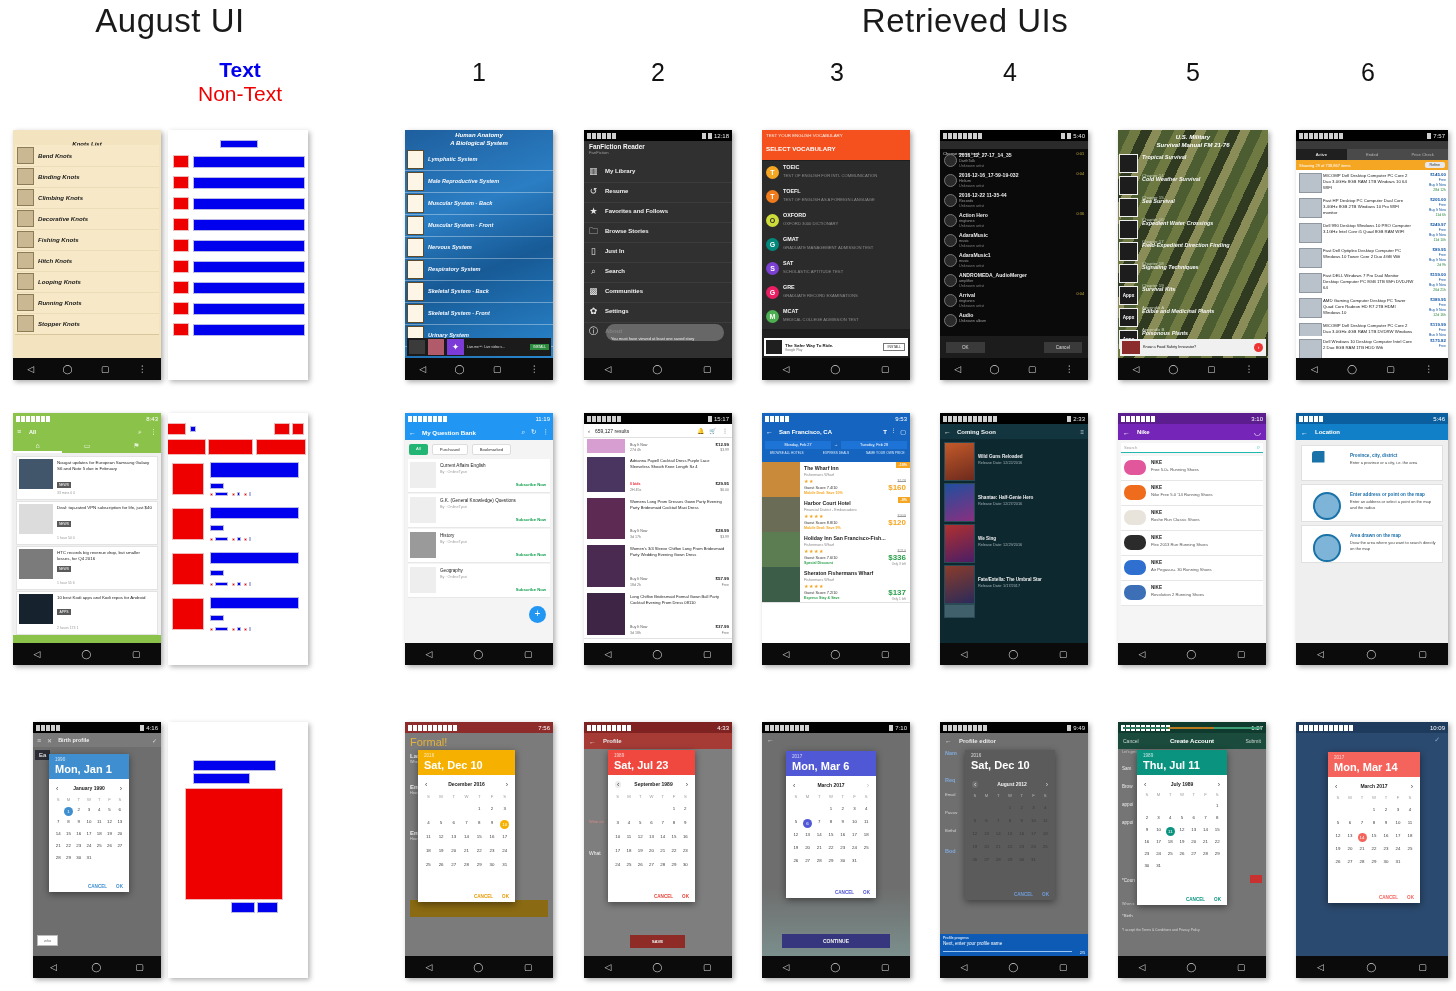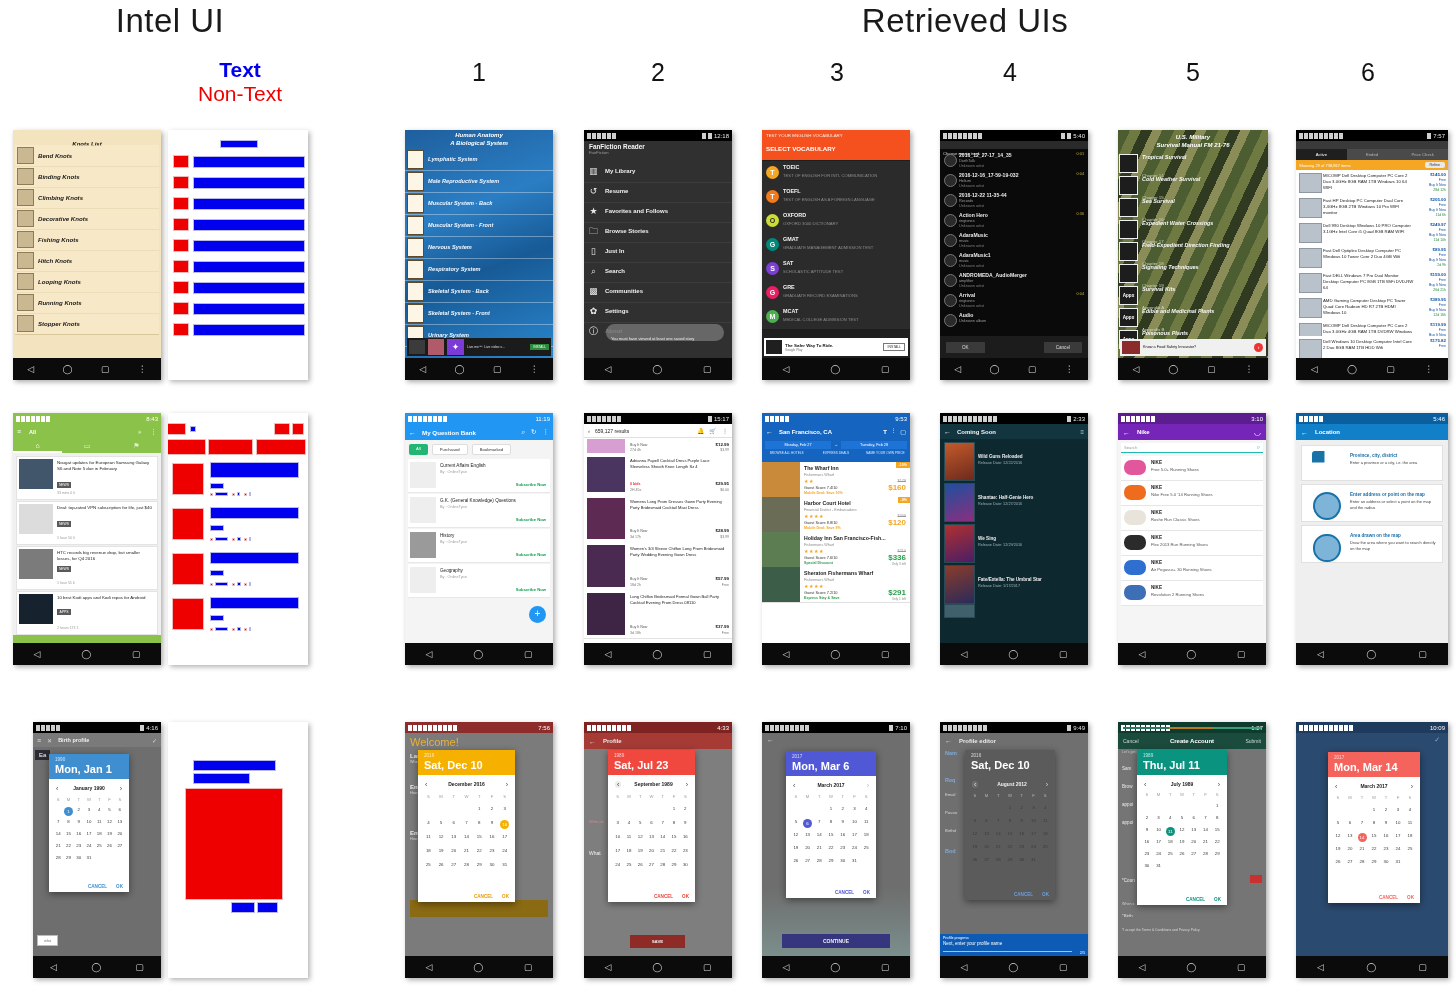--- a/index.html
+++ b/index.html
@@ -152,21 +152,21 @@
   .dlg .dow{position:absolute;left:4px;right:4px;display:flex;}
   .dlg .dow span{flex:1;text-align:center;font-size:4.2px;color:#9a9a9a;}
   .dlg .wk{position:absolute;left:4px;right:4px;display:flex;}
   .dlg .wk span{flex:1;text-align:center;font-size:4.4px;color:#3a3a3a;}
   .dlg .sel{display:inline-block;width:9px;height:9px;line-height:9px;border-radius:50%;color:#fff;}
   .dlg .dbtns{position:absolute;right:6px;bottom:3px;display:flex;gap:9px;font-size:4.6px;font-weight:bold;}
 </style>
 </head>
 <body>
 
-<div class="hdr" id="query-title">Intel UI</div>
+<div class="hdr" id="query-title">August UI</div>
 <div class="hdr" id="retrieved-title">Retrieved UIs</div>
 
 <div class="legend">
   <div class="t">Text</div>
   <div class="nt">Non-Text</div>
 </div>
 
 <div class="colnum" style="left:439px">1</div>
 <div class="colnum" style="left:618px">2</div>
 <div class="colnum" style="left:797px">3</div>
@@ -989,21 +989,21 @@
       <span class="hpr" style="color:#2b9e4b">$336</span>
       <span style="position:absolute;right:4px;bottom:1px;font-size:3.2px;color:#8a8a8a">Only 3 left</span>
     </div>
     <div class="hrow" style="top:154px">
       <span class="him" style="background:#3c5e49"></span>
       <span class="hn">Sheraton Fishermans Wharf</span>
       <span class="hl">Fishermans Wharf</span>
       <span class="hst">★★★★</span>
       <span class="hg">Guest Score 7.2/10</span>
       <span class="hdl" style="color:#2b9e4b">Express Stay &amp; Save</span>
-      <span class="hpr" style="color:#2b9e4b">$291</span>
+      <span class="hpr" style="color:#2b9e4b">$137</span>
       <span style="position:absolute;right:4px;bottom:1px;font-size:3.2px;color:#8a8a8a">Only 1 left</span>
     </div>
     <div class="navbar">
       <span class="nb">◁</span>
       <span class="nb">◯</span>
       <span class="nb">▢</span>
     </div>
   </div>
 </div>
 
@@ -1287,21 +1287,21 @@
           <i class="sb-i" style="background:#fff"></i>
           <i class="sb-i" style="background:#fff"></i>
           <i class="sb-i" style="background:#fff"></i>
           <i class="sb-i" style="background:#fff"></i>
           <i class="sb-i" style="background:#fff"></i>
         </span>
       <span class="sb-r">
           <span style="color:#fff">7:56</span>
         </span>
     </div>
-    <div style="position:absolute;left:5px;top:14px;font-size:11px;color:#e8b33a;font-weight:normal">Welcome!</div>
+    <div style="position:absolute;left:5px;top:14px;font-size:11px;color:#e8b33a;font-weight:normal">Formal!</div>
     <div style="position:absolute;left:5px;top:31px;font-size:6px;color:#efefef;font-weight:bold">Last</div>
     <div style="position:absolute;left:5px;top:38px;font-size:3.8px;color:#d8d8d8">When</div>
     <div style="position:absolute;left:5px;top:62px;font-size:6px;color:#efefef;font-weight:bold">Ente</div>
     <div style="position:absolute;left:5px;top:69px;font-size:3.8px;color:#d8d8d8">How lo</div>
     <div style="position:absolute;left:5px;top:108px;font-size:6px;color:#efefef;font-weight:bold">Ente</div>
     <div style="position:absolute;left:5px;top:115px;font-size:3.8px;color:#d8d8d8">How m</div>
     <div style="position:absolute;left:5px;right:5px;top:178px;height:17px;background:#8a6a12"></div>
 
     <div class="dlg" style="left:13px;top:28px;width:97px;height:152px">
       <div class="dhd" style="background:#f5b000">

